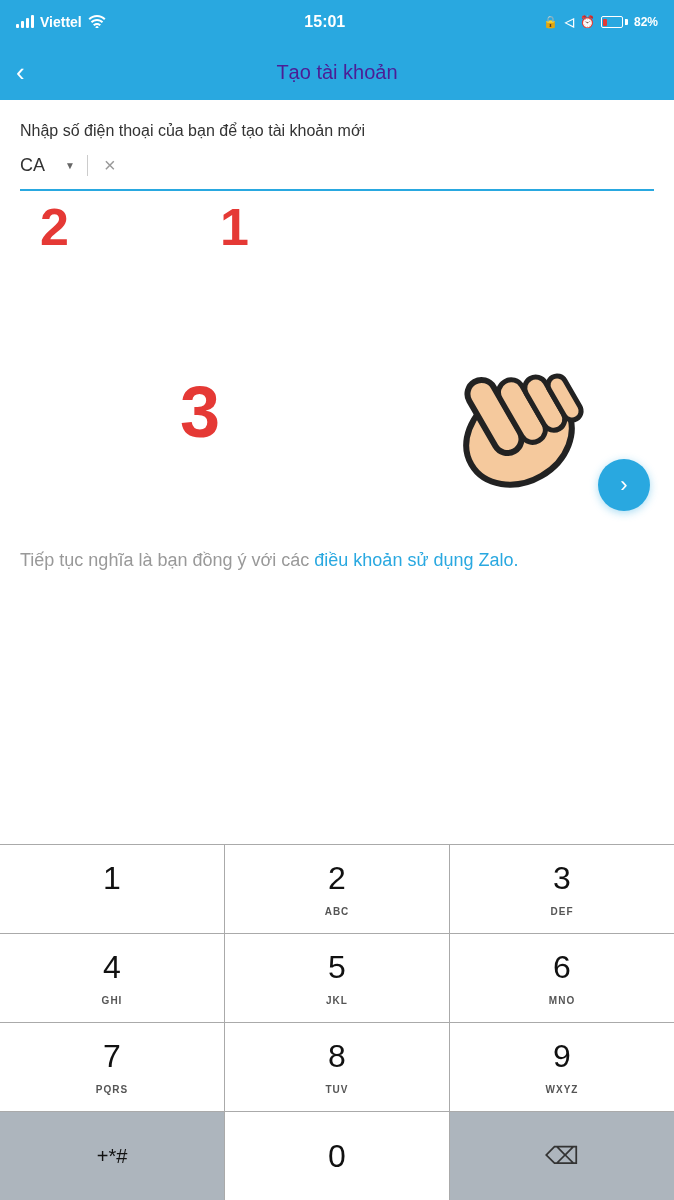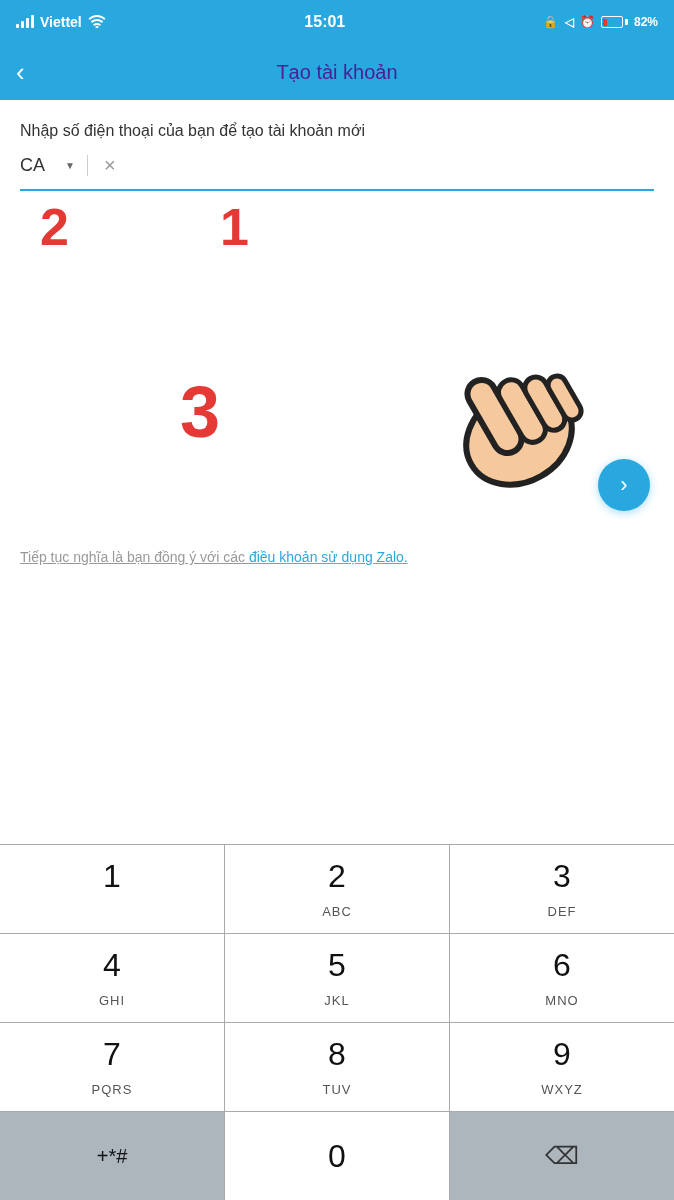--- a/index.html
+++ b/index.html
@@ -164,24 +164,23 @@
       font-size: 22px;
     }
 
     
     .terms-area {
       position: relative;
       padding: 16px 20px 12px 20px;
       background: #fff;
     }
     .terms-text {
-      font-size: 14px;
+      font-size: 18px;
       color: #999;
       line-height: 1.5;
-      text-decoration: underline;
     }
     .terms-link {
       color: #29a8e0;
       text-decoration: none;
     }
 
     
     .keyboard {
       background: #d1d5db;
       position: absolute;
@@ -206,24 +205,24 @@
       user-select: none;
     }
     .key:last-child { border-right: none; }
     .key-num {
       font-size: 32px;
       font-weight: 300;
       color: #111;
       line-height: 1.1;
     }
     .key-letters {
-      font-size: 13px;
+      font-size: 10px;
       color: #555;
       letter-spacing: 1px;
-      font-weight: 400;
+      font-weight: 700;
       margin-top: 10px;
     }
     .key-special {
       background: #adb5bd;
     }
     .key-special .key-num {
       font-size: 22px;
       color: #111;
     }
     .key-zero {

